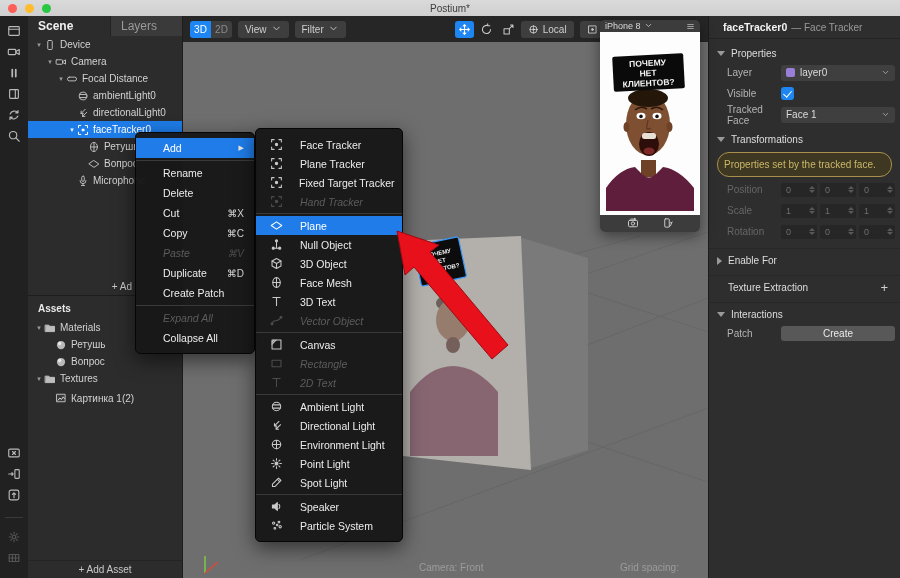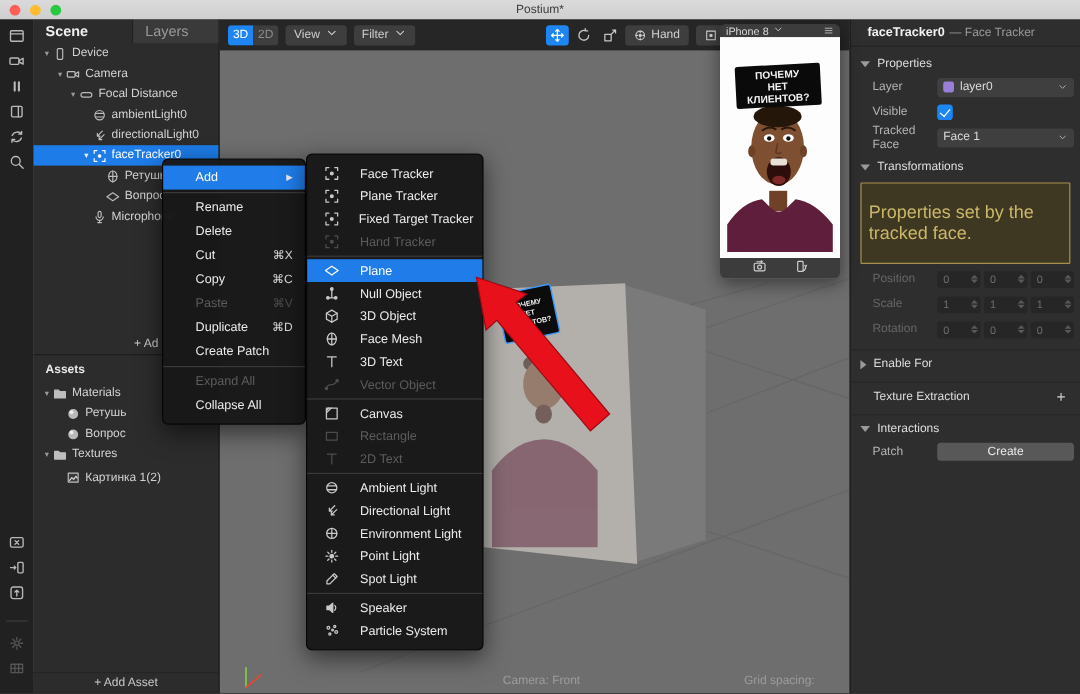--- a/index.html
+++ b/index.html
@@ -72,21 +72,21 @@
   #submenu{left:255px;top:128px;width:148px;padding:6px 0;}
   .mrow{height:20px;display:flex;align-items:center;font-size:10.5px;color:#ececec;padding:0 10px 0 27px;}
   #submenu .mrow{height:19px;padding:0 10px 0 14px;gap:16px;}
   .mrow .mic{width:14px;display:flex;color:#c9c9c9;}
   .mrow .mic svg.ic{width:13px;height:13px;}
   .mrow .mlbl{flex:1;white-space:nowrap;}
   .mrow .msc{color:#d8d8d8;font-size:10px;}
   .mrow .marr{font-size:7px;color:#e8e8e8;}
   .mrow.hl{background:var(--menu-highlight);color:#fff;gap:28px;}
   .mrow.hl .mic{color:#fff;}
-  .mrow.disabled{color:#5c5c5c;}
+  .mrow.disabled{color:#5c5c5c;font-style:italic;}
   .mrow.disabled .mic{color:#4c4c4c;}
   .mrow.disabled .msc{color:#4c4c4c;}
   .menu .sep{height:1px;background:#3a3a3a;margin:2px 0;}
 
   
   #inspector{position:absolute;left:708px;top:16px;width:192px;height:562px;background:#2e2e2e;z-index:4;border-left:1px solid #1c1c1c;font-size:10px;color:#b4b4b4;}
   #insp-head{height:23px;display:flex;align-items:center;padding:0 0 0 14px;border-bottom:1px solid #232323;gap:4px;}
   #insp-title{color:#f2f2f2;font-weight:bold;font-size:10.5px;}
   #insp-subtitle{color:#9a9a9a;}
   .sec-h{height:18px;display:flex;align-items:center;gap:6px;padding-left:8px;color:#dedede;margin-top:5px;}
@@ -95,21 +95,21 @@
   .tri-right{width:0;height:0;border-top:4px solid transparent;border-bottom:4px solid transparent;border-left:5px solid #9a9a9a;}
   .prop-row{height:21px;display:flex;align-items:center;padding-left:18px;}
   .prop-row .plabel{width:54px;flex:0 0 auto;color:#b4b4b4;}
   .prop-row.dim .plabel{color:#666;}
   .ctl{width:114px;height:16px;background:#3f3f3f;border-radius:3px;display:flex;align-items:center;padding:0 5px;gap:5px;color:#dcdcdc;}
   .ctl .swatch{width:9px;height:9px;border-radius:2px;background:var(--layer-swatch);}
   .ctl .chev{margin-left:auto;display:flex;color:#bdbdbd;}
   .ctl .chev svg.ic{width:9px;height:9px;}
   .checkbox{width:13px;height:13px;border-radius:3px;background:var(--accent);position:relative;}
   .checkbox::after{content:"";position:absolute;left:4px;top:1.5px;width:4px;height:7px;border:solid #fff;border-width:0 1.6px 1.6px 0;transform:rotate(40deg);}
-  #warnbox{margin:4px 8px 2px 8px;border:1px solid var(--warning-border);background:var(--warning-bg);color:var(--warning-text);border-radius:1px;padding:16px 6px;font-size:15px;}
+  #warnbox{margin:4px 8px 2px 8px;border:1px solid var(--warning-border);background:var(--warning-bg);color:var(--warning-text);border-radius:12px;padding:6px 6px;font-size:10px;}
   .fields{display:flex;gap:3px;}
   .fld{width:36px;height:14px;background:#262626;border-radius:2px;display:flex;align-items:center;padding:0 2px 0 5px;color:#6e6e6e;font-size:9px;}
   .stp{margin-left:auto;display:flex;flex-direction:column;gap:1px;}
   .stp i{display:block;width:0;height:0;border-left:3px solid transparent;border-right:3px solid transparent;}
   .stp .up{border-bottom:3px solid #585858;}
   .stp .dn{border-top:3px solid #585858;}
   #tex-plus{margin-left:auto;margin-right:12px;color:#cfcfcf;font-size:13px;}
   #create-btn{width:114px;height:15px;background:#585858;border-radius:3px;color:#ebebeb;display:flex;align-items:center;justify-content:center;font-size:10px;}
 
   
@@ -544,21 +544,21 @@
         <div class="tool-ico">
             <svg class="ic">
               <use href="#i-scale"></use>
             </svg>
           </div>
       </div>
       <div class="tbtn">
         <svg class="ic">
             <use href="#i-gimbal"></use>
           </svg>
-        <span>Hand</span>
+        <span>Local</span>
       </div>
       <div class="tbtn">
         <svg class="ic">
             <use href="#i-pivot"></use>
           </svg>
         <span>Pivot</span>
       </div>
     </div>
 
     <svg id="scene-svg" viewBox="183 42 525 536">

